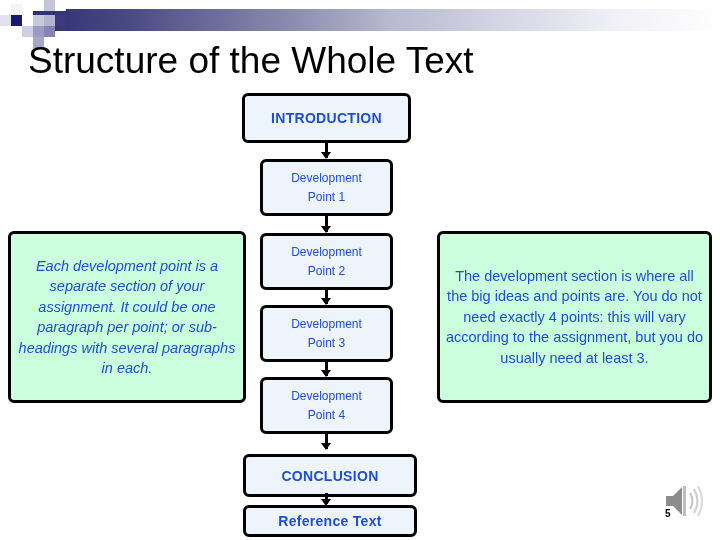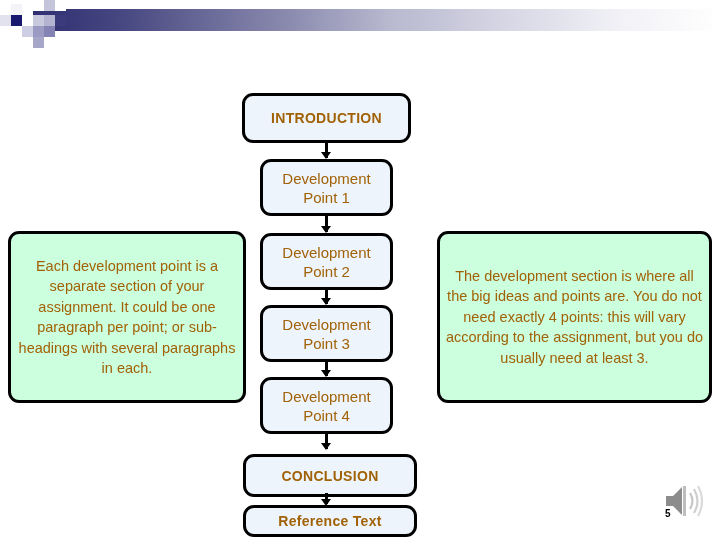--- a/index.html
+++ b/index.html
@@ -48,40 +48,40 @@
     color: #000000;
     font-family: "Liberation Sans", sans-serif;
     white-space: nowrap;
   }
 
   
   .node {
     position: absolute;
     box-sizing: border-box;
     border: 3px solid #000000;
-    border-radius: 11px;
+    border-radius: 6px;
     display: flex;
     align-items: center;
     justify-content: center;
     text-align: center;
-    color: #a16207;
+    color: #1d4ed8;
   }
   .node-blue  { background: #eef4fc; }
   .node-green { background: #ccffdd; }
 
   .node-label {
     display: block;
     width: 100%;
     padding: 0 4px;
     box-sizing: border-box;
     white-space: pre-line;
   }
 
   .t-bold   { font-weight: bold; font-size: 14px; letter-spacing: 0.3px; }
-  .t-plain  { font-weight: normal; font-size: 15px; line-height: 19px; }
+  .t-plain  { font-weight: normal; font-size: 12px; line-height: 19px; }
   .t-note   { font-weight: normal; font-size: 14.5px; line-height: 20.5px; }
 
   
   .conn {
     position: absolute;
     width: 3px;
     background: #000000;
   }
   .arrowhead {
     position: absolute;
@@ -129,22 +129,23 @@
     <div class="mos" style="left:33px; top:15px; width:11px; height:11px; background:#c9c9de;"></div>
     <div class="mos" style="left:33px; top:26px; width:11px; height:11px; background:#9a9ac2;"></div>
     <div class="mos" style="left:33px; top:37px; width:11px; height:11px; background:#a6a6c8;"></div>
     <div class="mos" style="left:44px; top:0px;  width:11px; height:11px; background:#c4c4da;"></div>
     <div class="mos" style="left:44px; top:15px; width:11px; height:11px; background:#b4b4d0;"></div>
     <div class="mos" style="left:44px; top:26px; width:11px; height:11px; background:#8484b4;"></div>
     <div class="mos" style="left:55px; top:0px;  width:11px; height:11px; background:#ffffff;"></div>
     <div class="mos" style="left:55px; top:15px; width:11px; height:11px; background:#3a3a7d;"></div>
   </div>
 
-
-  <div class="node node-green" style="left:8px; top:231px; width:238px; height:172px;">
+  <div id="slide-title">Structure of the Whole Text</div>
+
+  <div class="node node-green" style="left:8px; top:231px; width:238px; height:172px;font-style:italic;">
     <span class="node-label t-note">Each development point is a separate section of your assignment.  It could be one paragraph per point; or sub-headings with several paragraphs in each.</span>
   </div>
 
   <div class="node node-green" style="left:437px; top:231px; width:275px; height:172px;">
     <span class="node-label t-note">The development section is where all the big ideas and points are.  You do not need exactly 4 points: this will vary according to the assignment, but you do usually need at least 3.</span>
   </div>
 
   <div class="node node-blue" style="left:242px; top:93px; width:169px; height:50px;">
     <span class="node-label t-bold">INTRODUCTION</span>
   </div>

